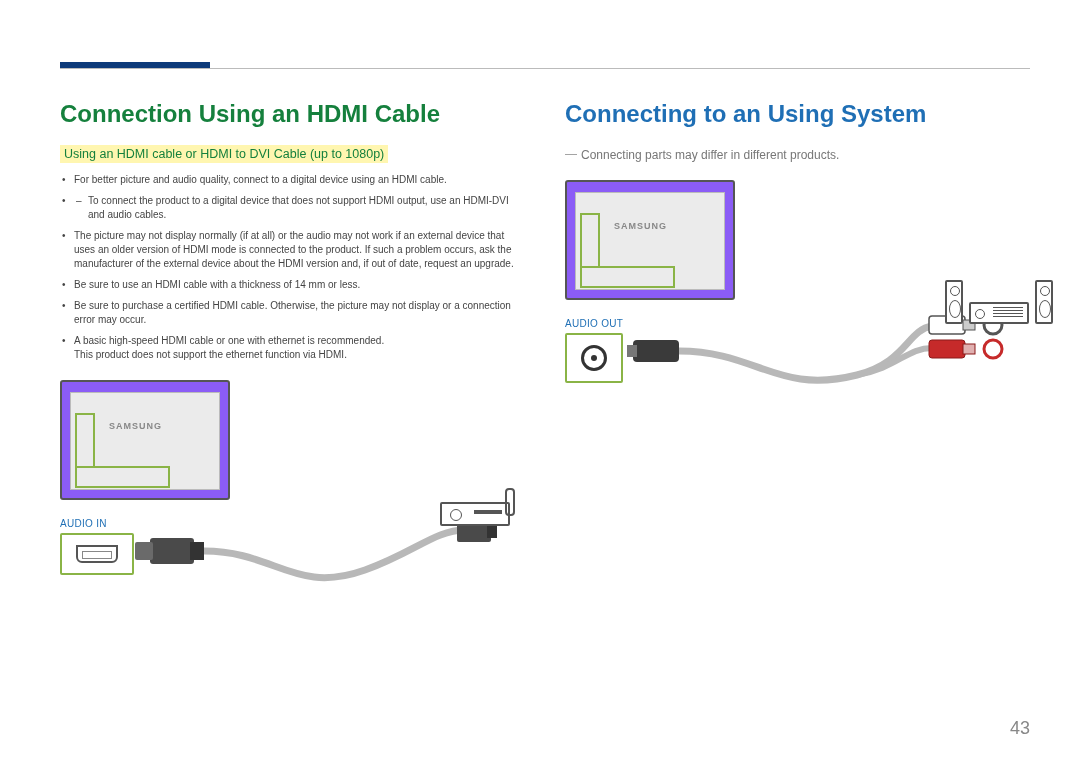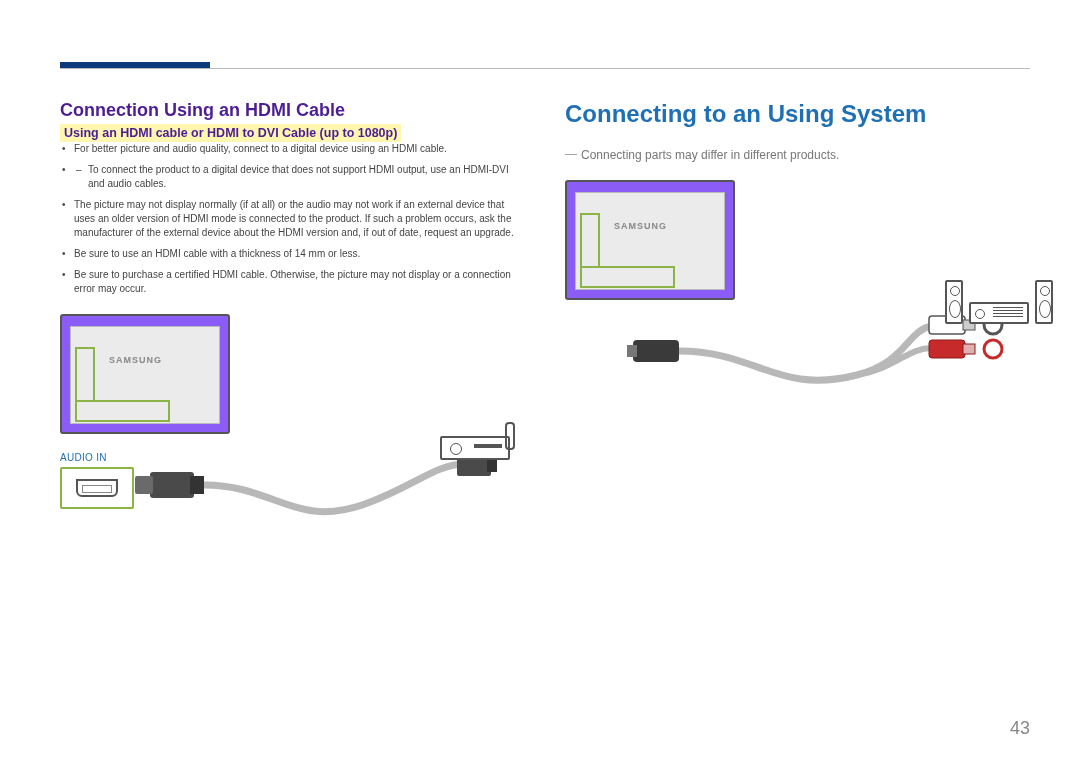--- a/index.html
+++ b/index.html
@@ -27,38 +27,39 @@
     height: 6px;
     background: #0d3a7a;
   }
   .columns {
     display: flex;
     gap: 40px;
     margin-top: 40px;
   }
   .col { flex: 1; }
   h2.sub {
-    font-size: 18px;
+    font-size: 24px;
     font-weight: bold;
-    color: #4c1d95;
-    margin-bottom: 2px;
+    color: #15803d;
+    margin-bottom: 16px;
   }
   h1.section {
     font-size: 24px;
     font-weight: bold;
     color: #1f6fb5;
     margin-bottom: 20px;
   }
   .highlight {
     display: inline-block;
     background: #fff6b0;
-    color: #4c1d95;
-    font-weight: bold;
+    color: #15803d;
+    font-weight: normal;
     font-size: 12.5px;
     padding: 2px 4px;
+    margin-bottom: 10px;
   }
   ul.bullets {
     list-style: none;
     font-size: 10px;
     line-height: 1.4;
     color: #444;
   }
   ul.bullets > li {
     position: relative;
     padding-left: 14px;
@@ -243,20 +244,24 @@
     <div class="highlight">Using an HDMI cable or HDMI to DVI Cable (up to 1080p)</div>
 
     <ul class="bullets">
       <li><span>For better picture and audio quality, connect to a digital device using an HDMI cable.</span></li>
       <li>
         <div class="dash">To connect the product to a digital device that does not support HDMI output, use an HDMI-DVI and audio cables.</div>
       </li>
       <li><span>The picture may not display normally (if at all) or the audio may not work if an external device that uses an older version of HDMI mode is connected to the product. If such a problem occurs, ask the manufacturer of the external device about the HDMI version and, if out of date, request an upgrade.</span></li>
       <li><span>Be sure to use an HDMI cable with a thickness of 14 mm or less.</span></li>
       <li><span>Be sure to purchase a certified HDMI cable. Otherwise, the picture may not display or a connection error may occur.</span></li>
+      <li>
+        <span>A basic high-speed HDMI cable or one with ethernet is recommended.</span><br>
+        <span>This product does not support the ethernet function via HDMI.</span>
+      </li>
     </ul>
 
     <div class="diagram" style="height:220px;">
 
       <div class="device-frame" style="position:absolute; left:0; top:0;">
         <div class="inner">
           <span class="brand">SAMSUNG</span>
           <div class="hl hl-left"></div>
           <div class="hl hl-bottom"></div>
         </div>
@@ -295,20 +300,26 @@
 
     <div class="diagram" style="height:260px;">
       <div class="device-frame" style="position:absolute; left:0; top:0;">
         <div class="inner">
           <span class="brand">SAMSUNG</span>
           <div class="hl hl-left"></div>
           <div class="hl hl-bottom"></div>
         </div>
       </div>
 
+      <div style="position:absolute; left:0; top:128px;">
+        <div class="port-label">AUDIO OUT</div>
+        <div class="port-box">
+          <div class="audio-port"></div>
+        </div>
+      </div>
 
       <svg class="cable-svg" style="left:62px; top:120px;" width="420" height="110">
 
         <rect x="6" y="40" width="46" height="22" rx="4" fill="#3a3a3a"></rect>
         <rect x="0" y="45" width="10" height="12" fill="#777"></rect>
 
         <path d="M 52 51 C 130 51, 150 95, 230 75 C 280 62, 280 30, 305 26" stroke="#b8b8b8" stroke-width="7" fill="none"></path>
         <path d="M 230 75 C 270 68, 280 48, 305 48" stroke="#b8b8b8" stroke-width="6" fill="none"></path>
 
         <rect x="302" y="16" width="36" height="18" rx="3" class="rca-white"></rect>

